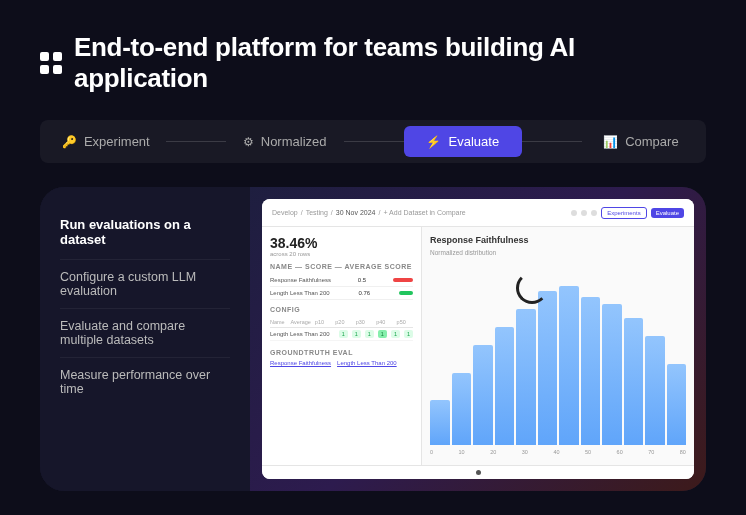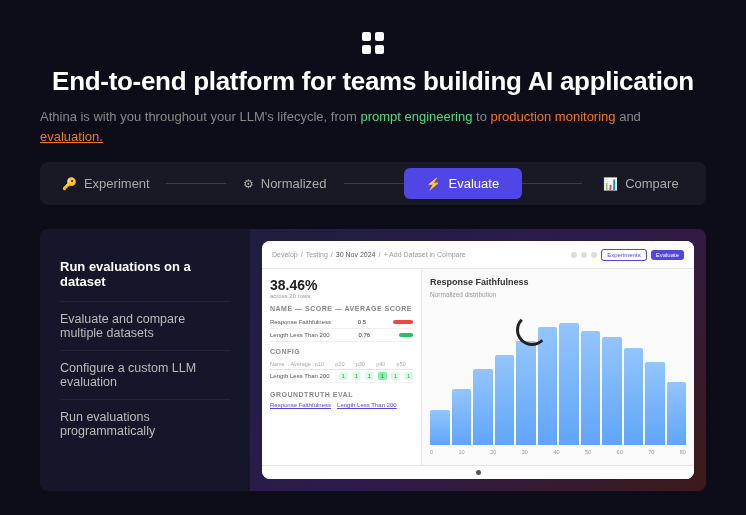--- a/index.html
+++ b/index.html
@@ -18,21 +18,20 @@
     .header-section {
       width: 100%;
       margin-bottom: 16px;
     }
 
     .title-row {
       display: flex;
       align-items: center;
       gap: 12px;
       margin-bottom: 10px;
-      flex-direction: column;
     }
 
     .logo-icon {
       display: grid;
       grid-template-columns: 1fr 1fr;
       gap: 3px;
       width: 22px;
       height: 22px;
       flex-shrink: 0;
     }
@@ -112,21 +111,21 @@
     .tab-icon {
       font-size: 12px;
     }
 
     .main-content {
       display: flex;
       gap: 0;
       width: 100%;
       flex: 1;
       background: #1a1a2e;
-      border-radius: 8px;
+      border-radius: 24px;
       overflow: hidden;
     }
 
     .left-panel {
       width: 210px;
       flex-shrink: 0;
       background: #16162a;
       padding: 20px 20px;
       display: flex;
       flex-direction: column;
@@ -397,23 +396,20 @@
 <div class="header-section">
   <div class="title-row">
     <div class="logo-icon">
       <div class="logo-dot"></div>
       <div class="logo-dot"></div>
       <div class="logo-dot"></div>
       <div class="logo-dot"></div>
     </div>
     <h1 class="main-title">End-to-end platform for teams building AI application</h1>
   </div>
-  <p class="subtitle">
-    <span>Athina is with you throughout your LLM's lifecycle, from </span><span class="prompt-engineering">prompt engineering</span><span> to </span><span class="production-monitoring">production monitoring</span><span> and </span><span class="evaluation">evaluation.</span>
-  </p>
 </div>
 
 <div class="nav-tabs">
   <div class="nav-tab">
     <span class="tab-icon">🔑</span>
     <span>Experiment</span>
   </div>
   <div class="tab-connector"></div>
   <div class="nav-tab">
     <span class="tab-icon">⚙</span>
@@ -428,23 +424,23 @@
   <div class="nav-tab">
     <span class="tab-icon">📊</span>
     <span>Compare</span>
   </div>
 </div>
 
 <div class="main-content">
 
   <div class="left-panel">
     <div class="left-panel-item">Run evaluations on a dataset</div>
+    <div class="left-panel-item">Configure a custom LLM evaluation</div>
     <div class="left-panel-item">Evaluate and compare multiple datasets</div>
-    <div class="left-panel-item">Configure a custom LLM evaluation</div>
-    <div class="left-panel-item">Run evaluations programmatically</div>
+    <div class="left-panel-item">Measure performance over time</div>
   </div>
 
   <div class="right-panel">
     <div class="dashboard-mockup">
 
       <div class="mock-topbar">
         <div class="mock-breadcrumb">
           <span>Develop</span>
           <span>/</span>
           <span>Testing</span>

